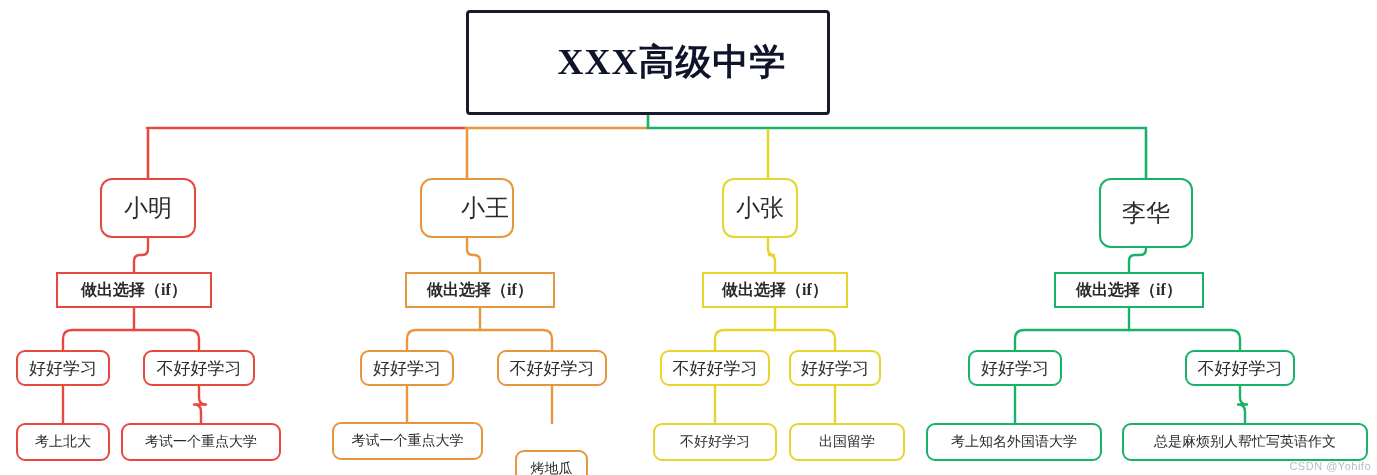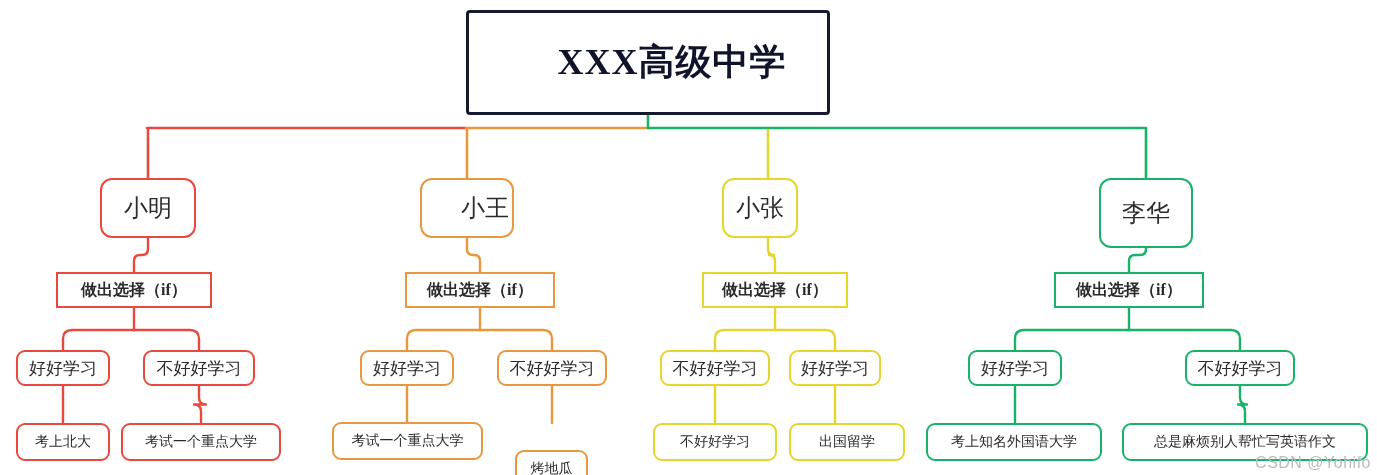--- a/index.html
+++ b/index.html
@@ -71,21 +71,21 @@
   .node-outcome {
     border-width: 2px;
     border-radius: 9px;
     font-size: 14px;
     font-family: "DejaVu Sans", "Liberation Sans", sans-serif;
   }
   #watermark {
     position: absolute;
     right: 6px;
     bottom: 3px;
-    font-size: 16px;
+    font-size: 11px;
     color: #b9bcc0;
     font-family: "Liberation Sans", sans-serif;
     letter-spacing: 0.5px;
     white-space: nowrap;
   }
 </style>
 </head>
 <body>
 
 <div id="canvas">

